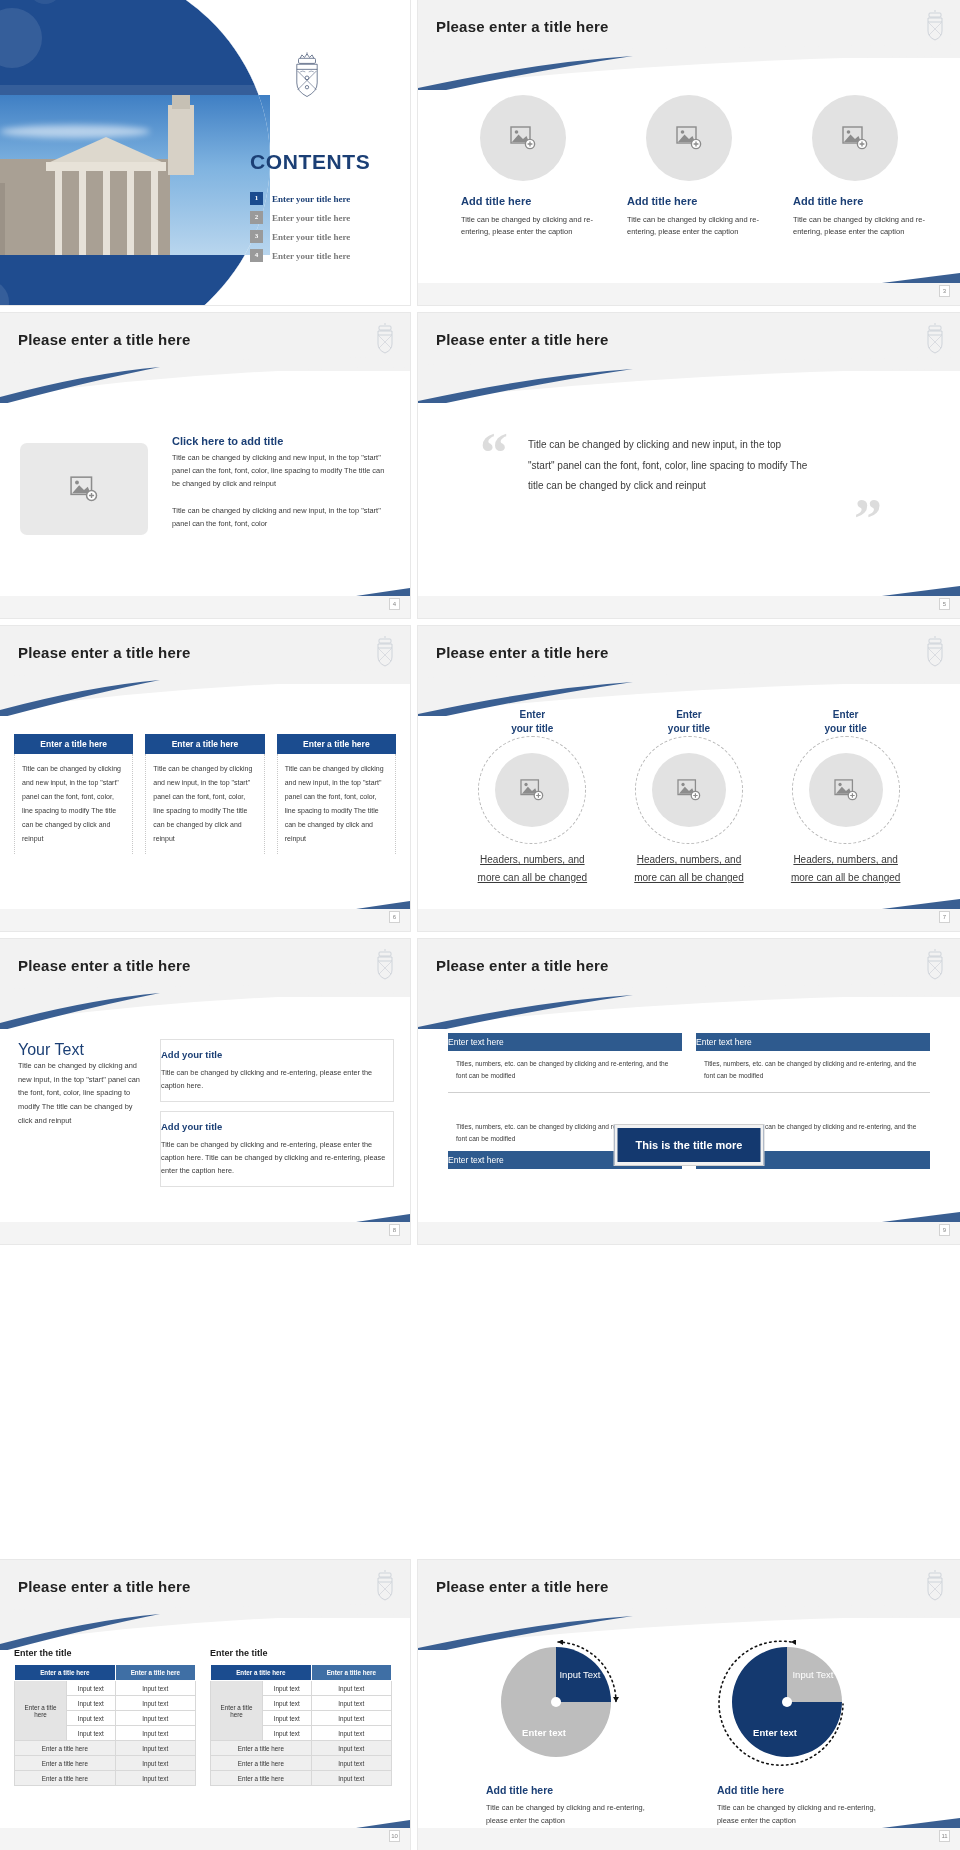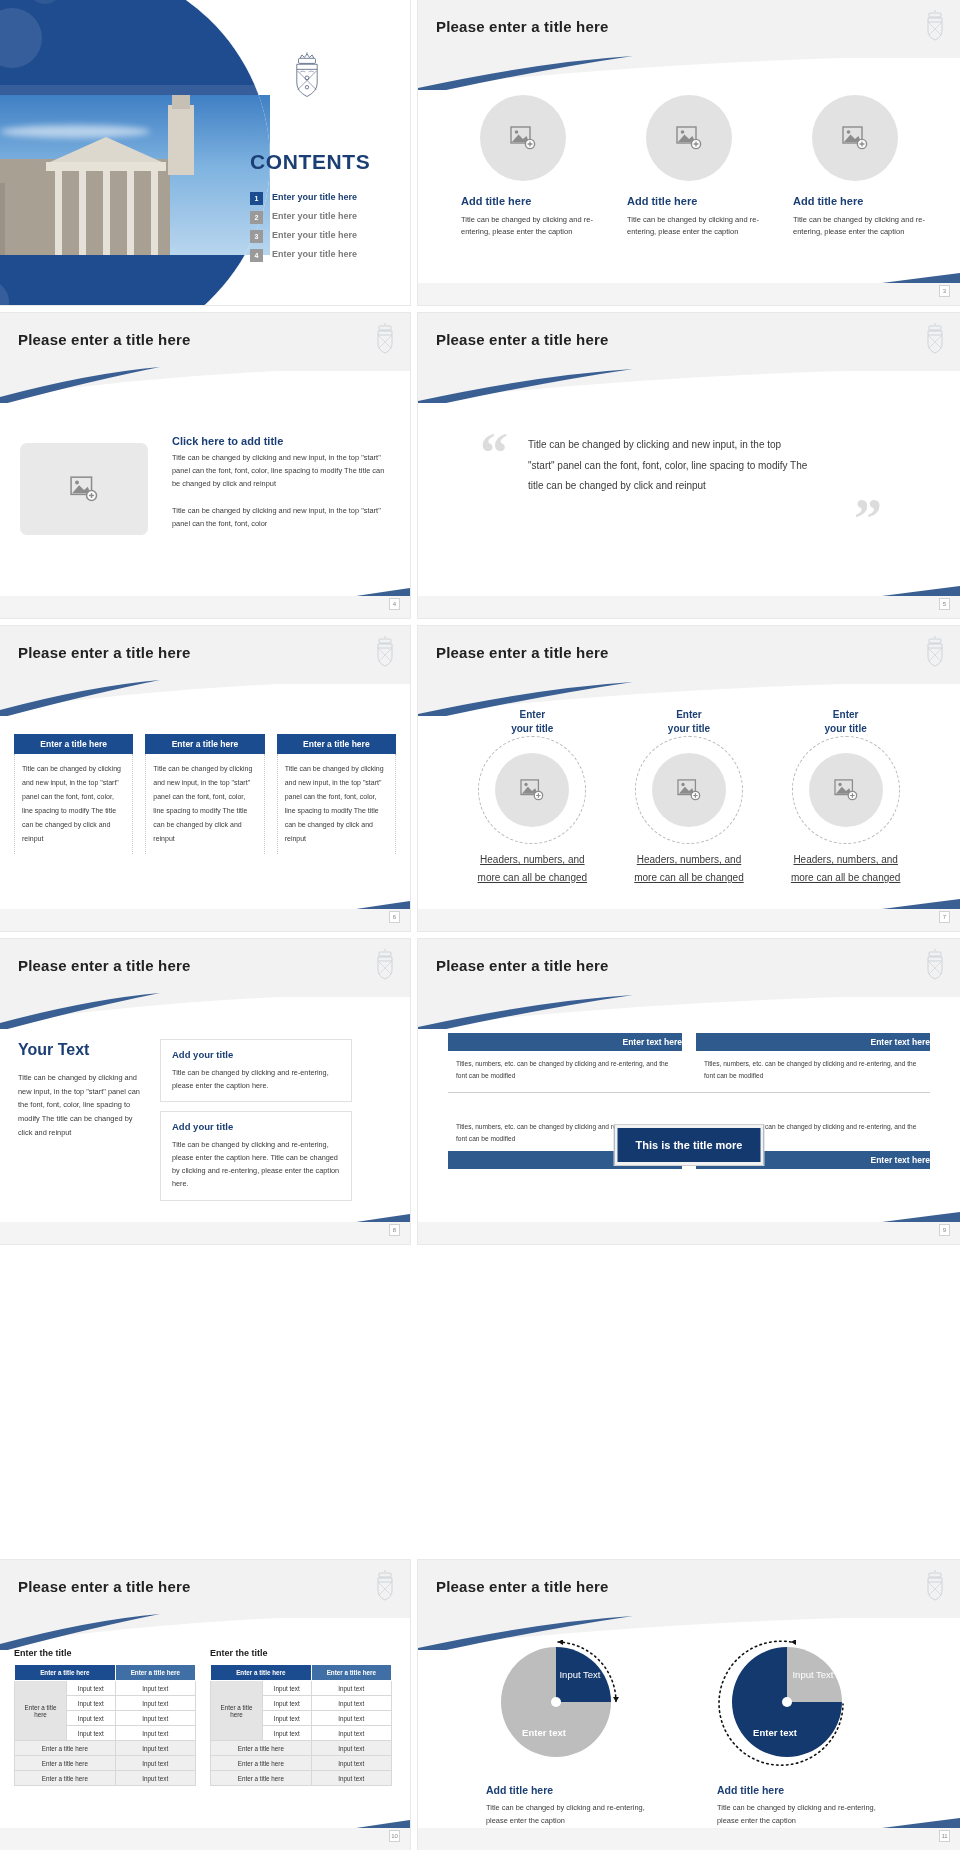--- a/index.html
+++ b/index.html
@@ -36,21 +36,21 @@
   #s1 .photo .cloud{ position:absolute; background:rgba(255,255,255,.55);
         border-radius:50%; filter:blur(3px); }
   #s1 .photo .bldg { position:absolute; bottom:0; background:#b9b0a2; }
   #s1 .photo .col  { position:absolute; bottom:0; width:7px; background:#e6e1d8; }
   #s1 .circmask { position:absolute; left:-150px; top:-40px; width:420px;
                   height:400px; border-radius:50%; overflow:hidden; }
   #s1 .logo { position:absolute; left:290px; top:52px; width:34px; height:50px;}
   #s1 .contents { position:absolute; left:250px; top:150px; font-size:21px;
                   font-weight:700; color:#1b3f75; letter-spacing:.6px; }
   #s1 .toc { position:absolute; left:250px; top:192px; width:150px; }
-  #s1 .toc .row { display:flex; margin-bottom:6px; }
+  #s1 .toc .row { display:flex; align-items:center; margin-bottom:6px;font-family:Liberation Serif, serif; }
   #s1 .toc .num { width:13px; height:13px; color:#fff; font-size:7px;
                   font-weight:700; text-align:center; line-height:13px;
                   background:#9a9a9a; margin-right:9px; }
   #s1 .toc .row:first-child .num { background:#1b4c8f; }
   #s1 .toc .lbl { font-size:9px; color:#7a7a7a; font-weight:700; }
   #s1 .toc .row:first-child .lbl { color:#1b3f75; }
 
   
   #s2 { left:418px; top:0; width:542px; height:305px; }
   .circ3 { position:absolute; left:0; top:95px; width:100%;
@@ -103,38 +103,38 @@
   .dcirc .ring { width:108px;height:108px;border-radius:50%;
                  border:1px dashed #b9b9b9; margin:0 auto;
                  display:flex;align-items:center;justify-content:center; }
   .dcirc .bub { width:74px;height:74px;border-radius:50%;background:#e2e2e2;
                 display:flex;align-items:center;justify-content:center;}
   .dcirc .p { font-size:10px; color:#3a3a3a; line-height:1.8; margin-top:7px;text-decoration:underline; }
 
   
   #s8 { left:0; top:939px; width:410px; height:305px; }
   #s8 .lead { position:absolute; left:18px; top:102px; width:128px; }
-  #s8 .lead h2 { font-size:16px; font-weight:700; color:#1b3f75;
-                 margin-bottom:12px; }
+  #s8 .lead h2 { font-size:16px; font-weight:400; color:#1b3f75;
+                 margin-bottom:0; }
   #s8 .lead p { font-size:7.4px; color:#3a3a3a; line-height:1.85; }
-  #s8 .bx { position:absolute; left:160px; width:192px;
-            border:1px solid #e0e0e0; padding:9px 11px; background:#fff; }
+  #s8 .bx { position:absolute; left:160px; width:234px;
+            border:1px solid #e0e0e0; padding:9px 0; background:#fff; }
   #s8 .bx h3 { font-size:9.5px; font-weight:700; color:#1b3f75;
                margin-bottom:6px; }
   #s8 .bx p { font-size:7.3px; color:#3a3a3a; line-height:1.8; }
   #s8 .bx1 { top:100px; }
   #s8 .bx2 { top:172px; }
 
   
   #s9 { left:418px; top:939px; width:542px; height:305px; }
   .quad { position:absolute; left:30px; top:94px; width:482px; }
   .quad .r { display:flex; gap:14px; }
   .quad .cell { flex:1; }
-  .quad .hh { background:#2e5a8e; color:#fff; text-align:right;
-              font-size:8.5px; font-weight:700; padding:4px 0; }
+  .quad .hh { background:#2e5a8e; color:#fff; text-align:left;
+              font-size:8.5px; font-weight:400; padding:4px 0; }
   .quad .bb { font-size:6.6px; color:#3a3a3a; line-height:1.75; padding:7px 8px;}
   .quad .sep { height:1px; background:#cfcfcf; margin:4px 0 6px; }
   .quad .center { position:absolute; left:50%; top:92px; transform:translateX(-50%);
                   background:#14396f; color:#fff; font-size:11px; font-weight:700;
                   padding:11px 18px; border:3px solid #f2f2f2;
                   box-shadow:0 0 0 1px #cfcfcf; white-space:nowrap; }
   .tblwrap { position:absolute; top:88px; }
   .tblwrap h4 { font-size:9px; font-weight:700; color:#1a1a1a; margin-bottom:6px;}
   table.t { border-collapse:collapse; font-size:6.3px; color:#333; }
   table.t th { background:#1b4c8f; color:#fff; font-weight:700; padding:4px 2px;

